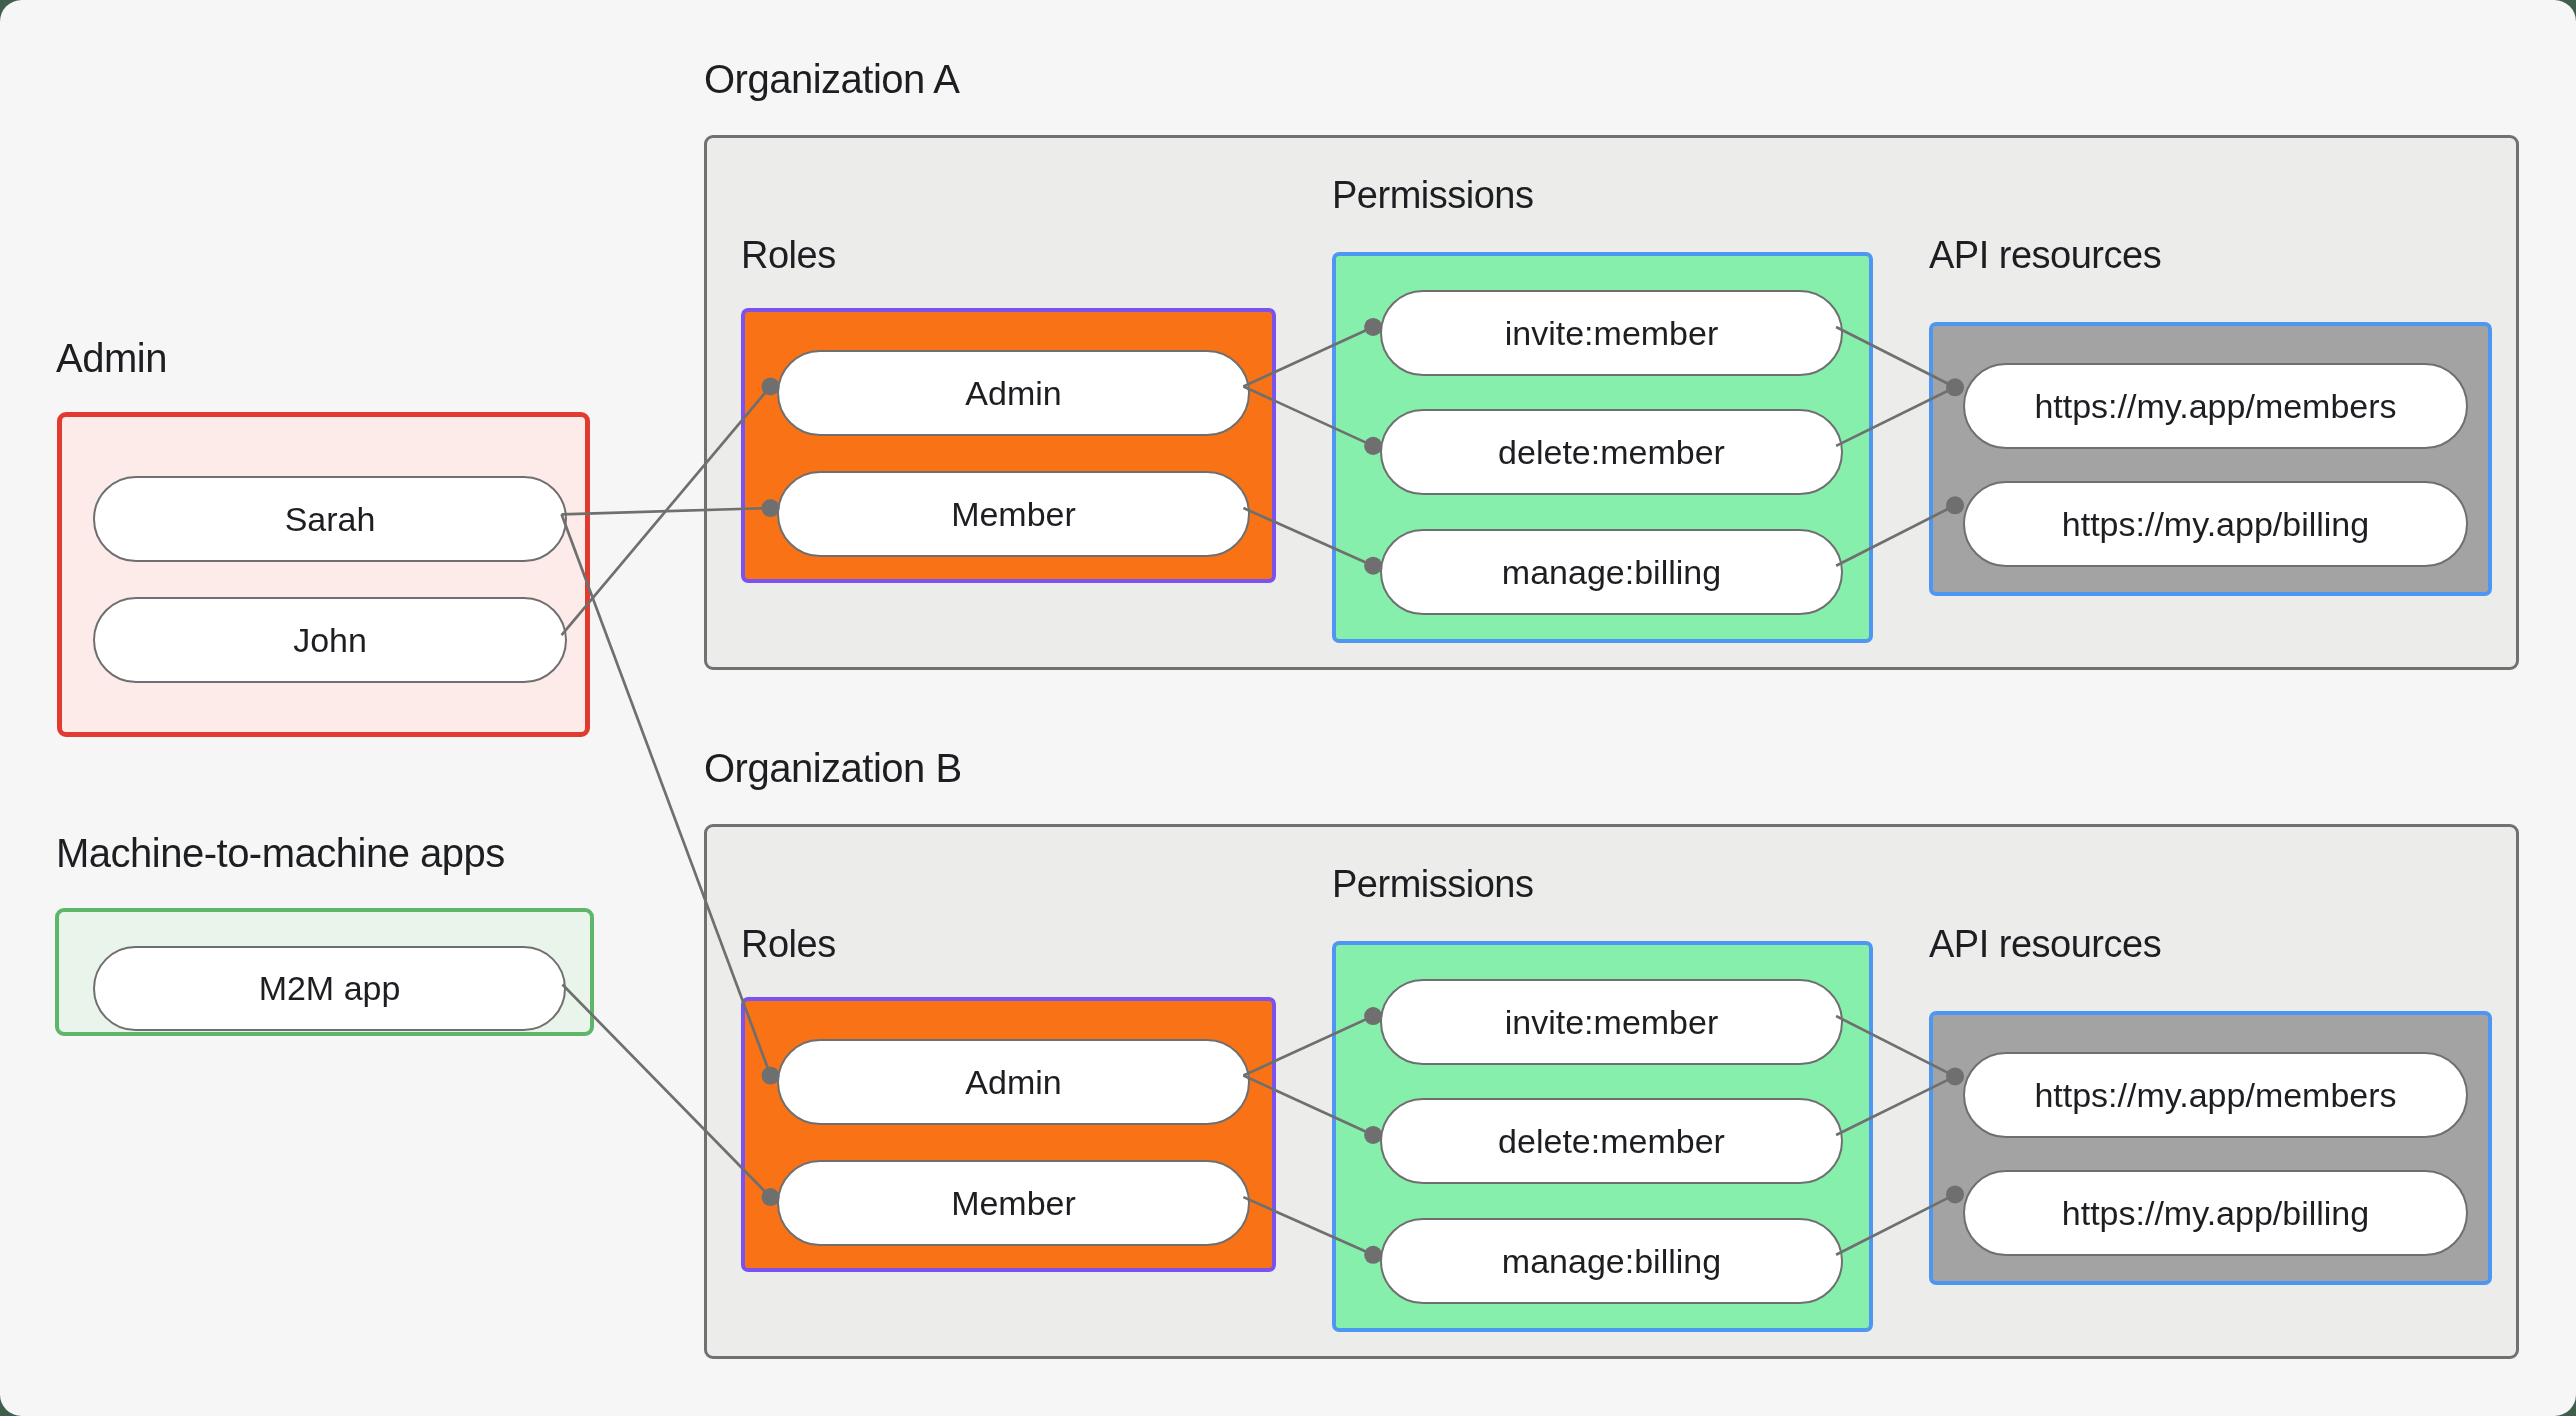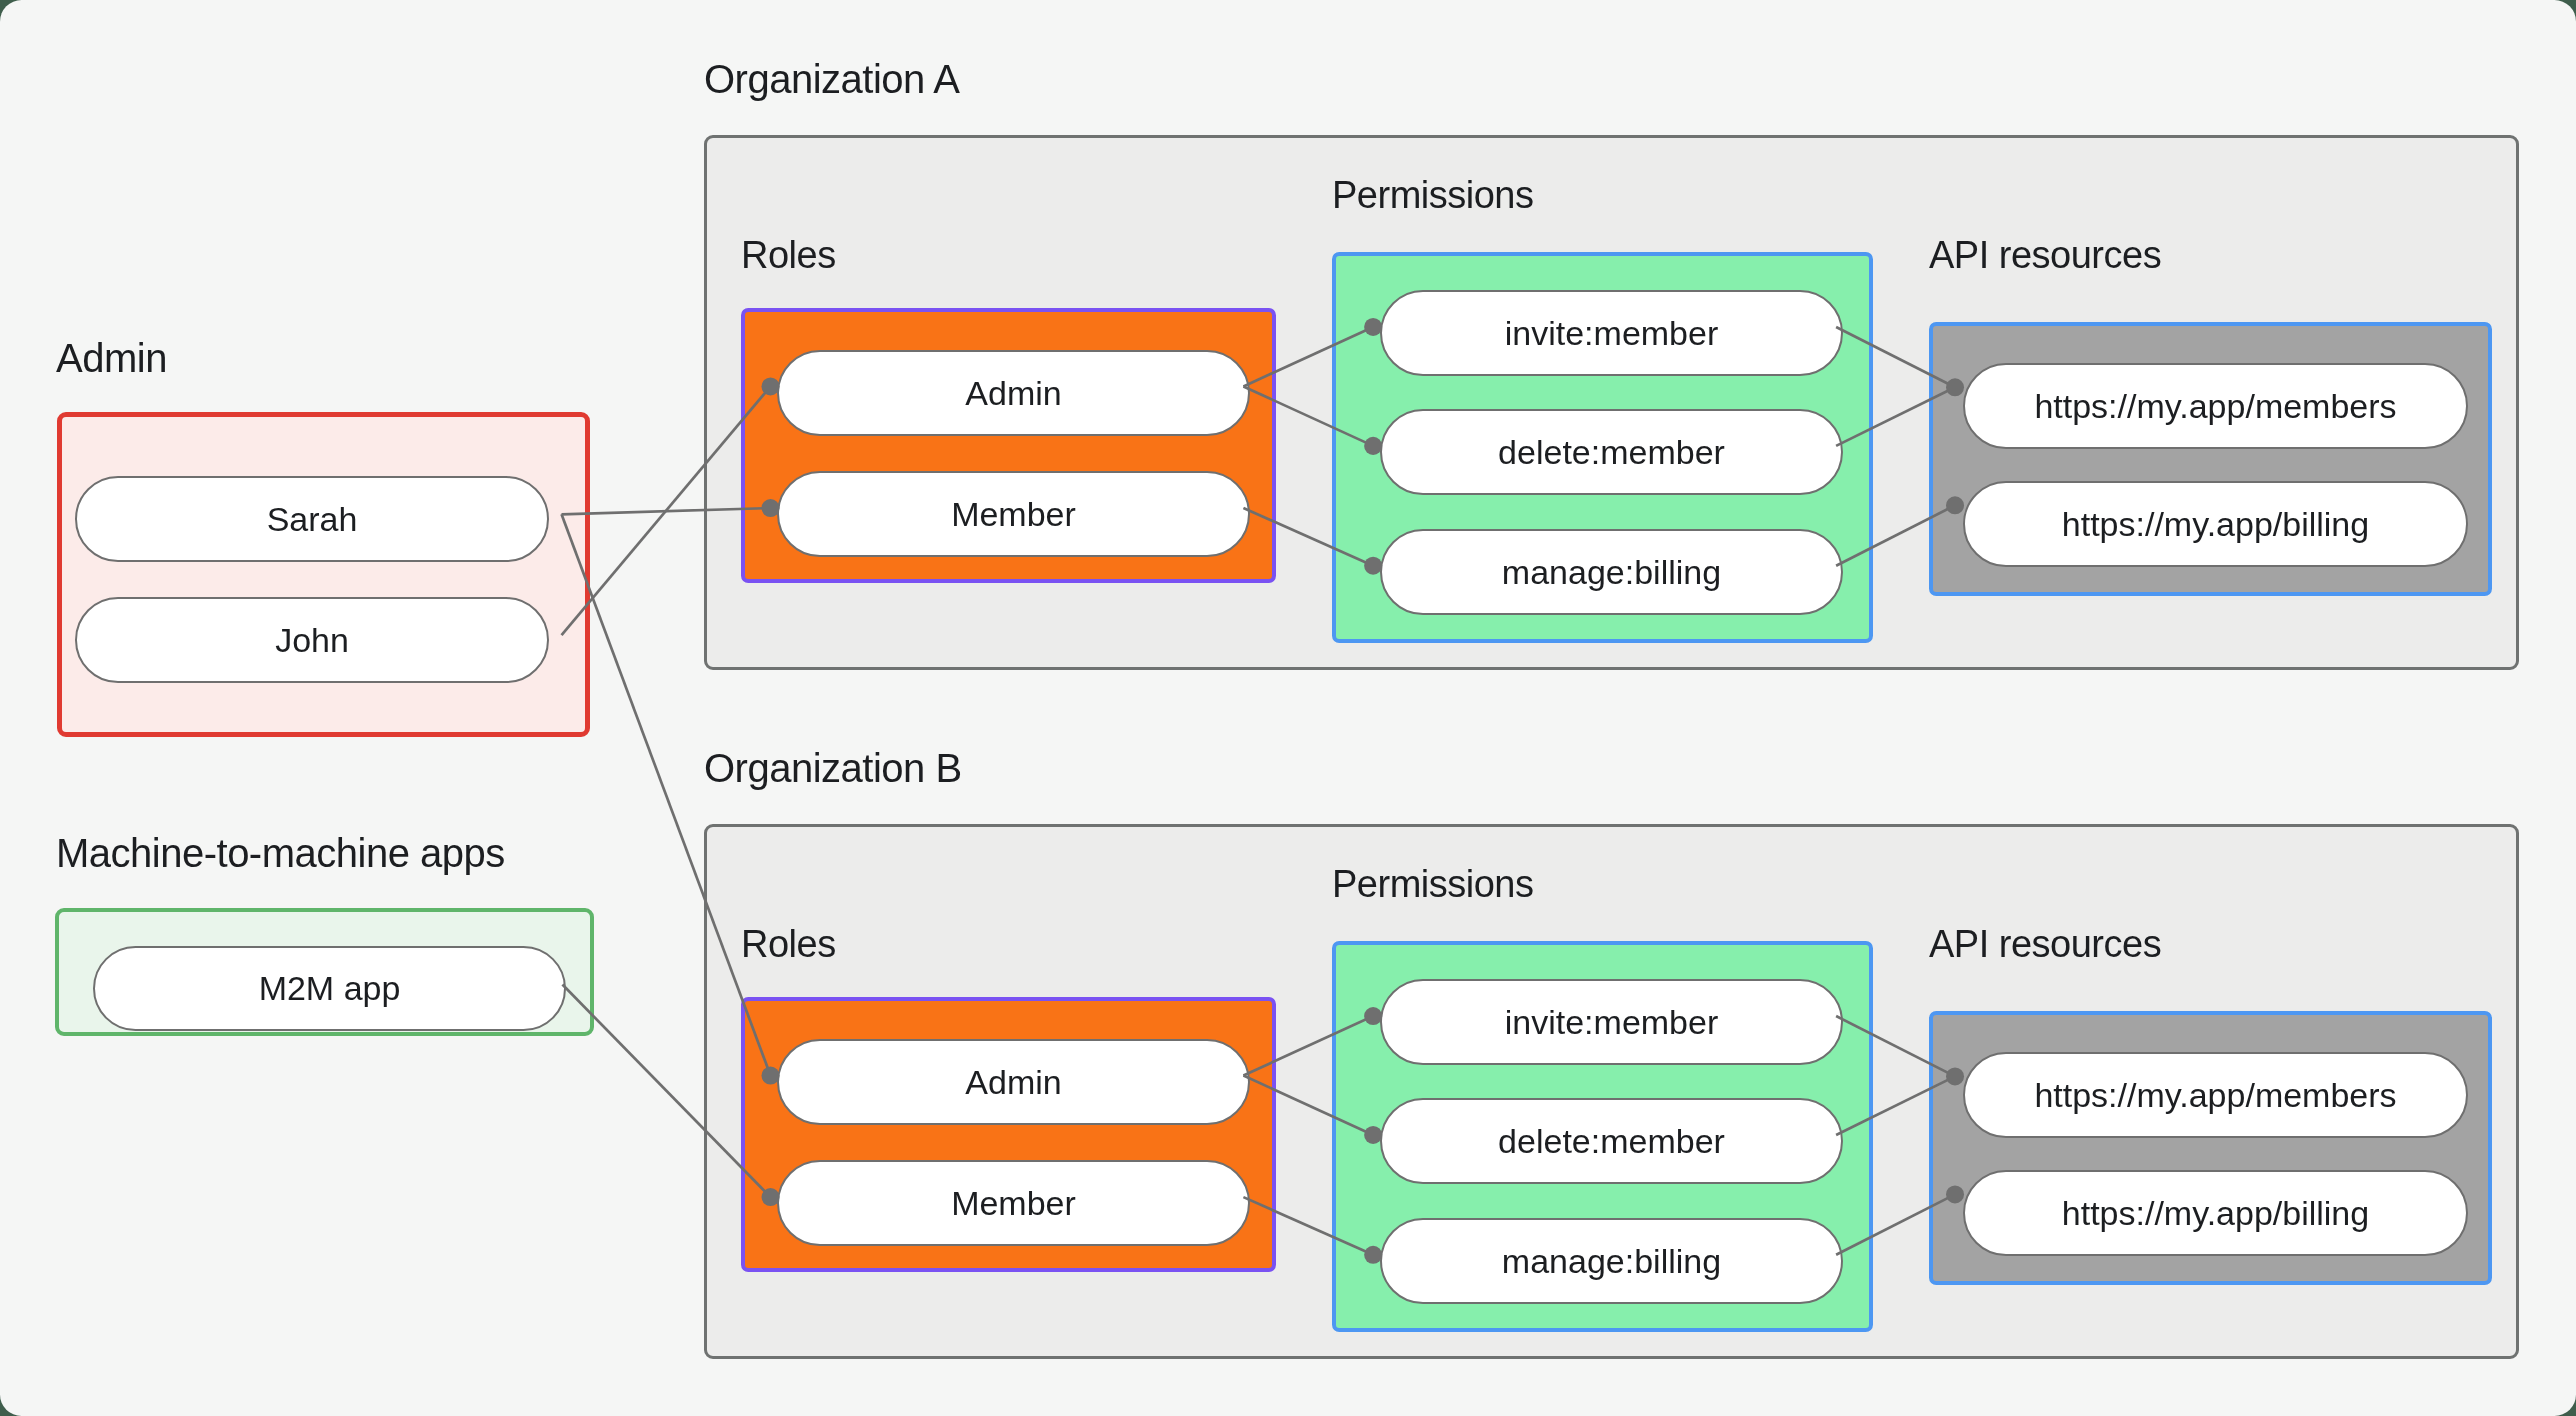--- a/index.html
+++ b/index.html
@@ -27,21 +27,21 @@
 
   .roles-box{position:absolute;left:34px;top:170px;width:535px;height:275px;background:#f97316;border:4.5px solid #7a52f2;border-radius:7.2px;box-sizing:border-box;}
   .perms-box{position:absolute;left:625px;top:114px;width:541px;height:391px;background:#86efac;border:4.5px solid #4d97f2;border-radius:7.2px;box-sizing:border-box;}
   .api-box{position:absolute;left:1222px;top:184px;width:563px;height:274px;background:#a3a3a3;border:4.5px solid #4d97f2;border-radius:7.2px;box-sizing:border-box;}
 
   .pill{
     position:absolute;display:flex;align-items:center;justify-content:center;
     background:#ffffff;border:2.7px solid #6f6f6f;border-radius:54px;box-sizing:border-box;
     font-size:34px;white-space:nowrap;color:#1c1e21;
   }
-  .user-pill{left:13px;width:474px;height:86px;}
+  .user-pill{left:31px;width:474px;height:86px;}
   .role-pill{left:32px;width:473px;height:86px;}
   .perm-pill{left:44px;width:463px;height:86px;}
   .api-pill{left:30px;width:505px;height:86px;}
 
   .labels-roles{left:34px;top:94px;}
   .labels-perms{left:625px;top:34px;}
   .labels-api{left:1222px;top:94px;}
 
   svg.wires{position:absolute;inset:0;pointer-events:none;}
 </style>

